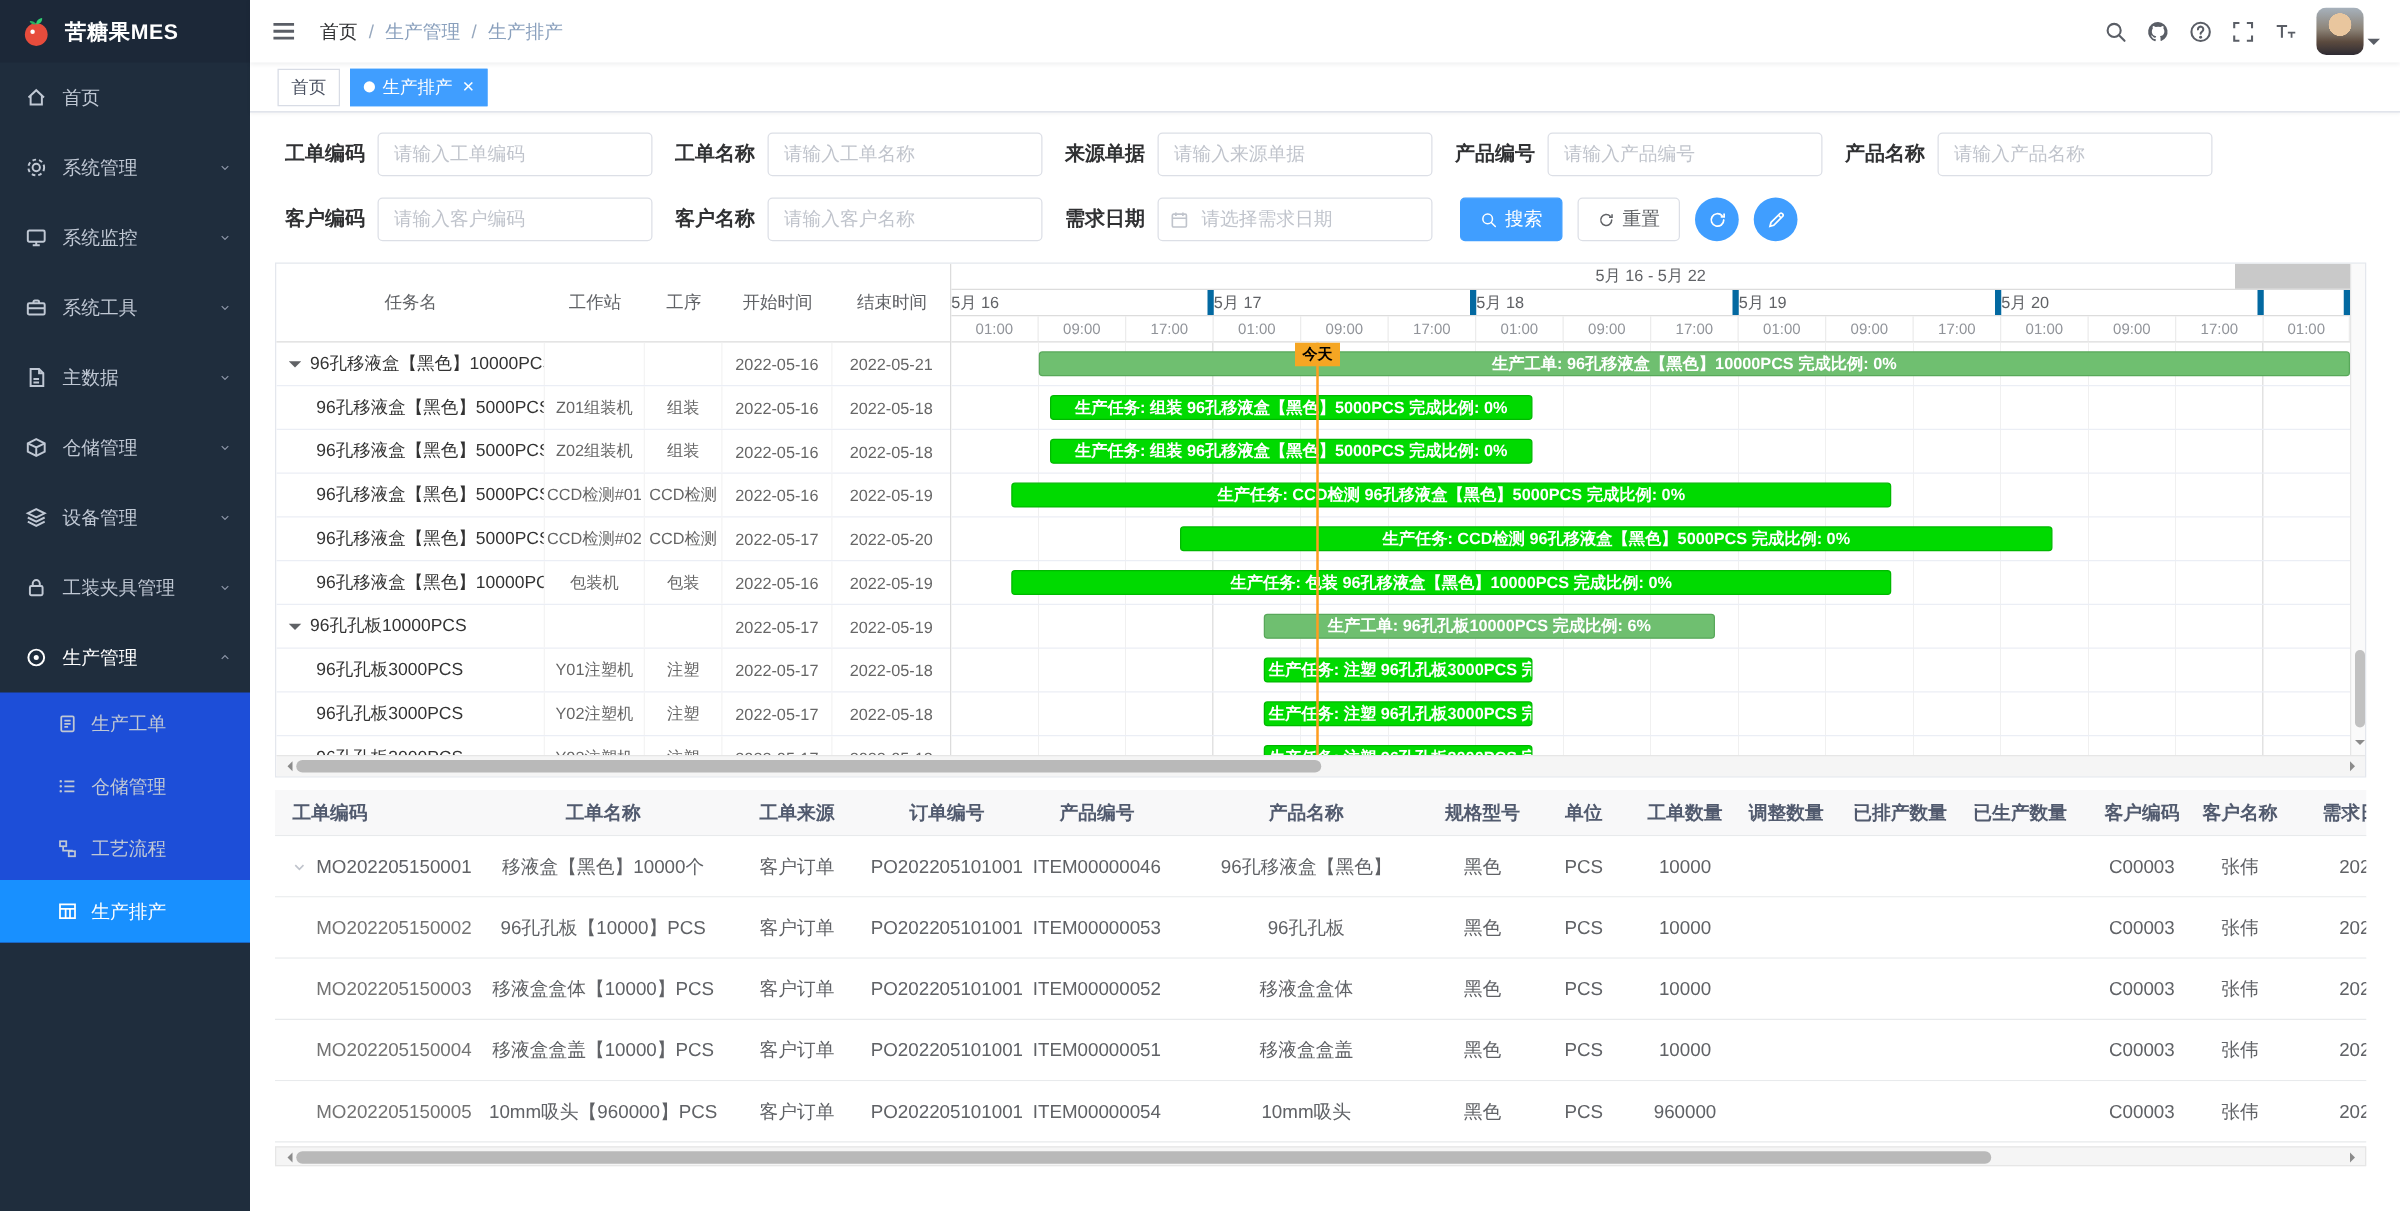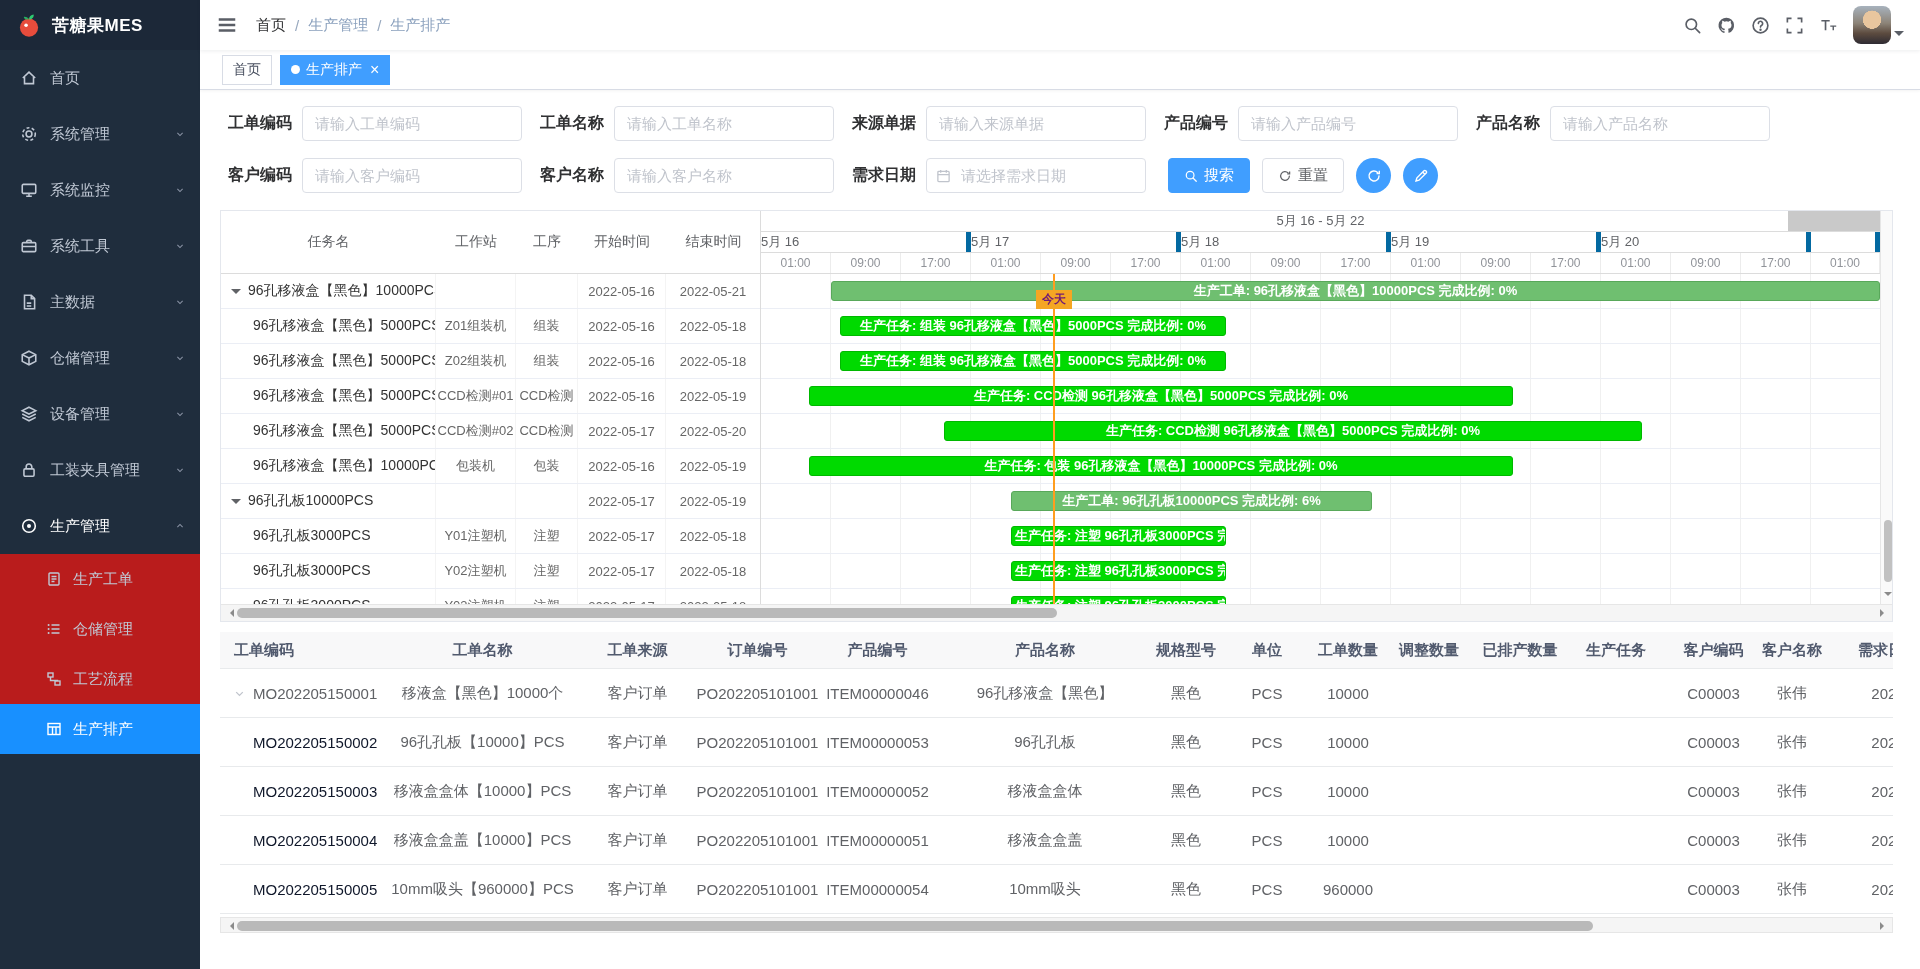--- a/index.html
+++ b/index.html
@@ -10,21 +10,21 @@
 
 .sidebar{width:200px;flex-shrink:0;background:#1f2d3d;display:flex;flex-direction:column}
 .logo{height:50px;display:flex;align-items:center;gap:10px;padding-left:16px;background:#1c2838;cursor:pointer}
 .logo-icon{width:26px;height:26px;display:inline-block}
 .logo-title{color:#fff;font-size:17px;font-weight:700;letter-spacing:.5px}
 .menu{flex:1;overflow:hidden}
 .menu-item{height:56px;display:flex;align-items:center;padding:0 14px 0 20px;color:#c0c8d4;font-size:15px;cursor:pointer}
 .menu-item.open{color:#fff}
 .menu-item .icon{width:18px;height:18px;margin-right:12px;flex-shrink:0}
 .menu-item .chev{margin-left:auto;width:12px;height:12px;color:#8a93a5}
-.submenu{background:#b91c1c}
+.submenu{background:#1d4ed8}
 .submenu-item{height:50px;display:flex;align-items:center;padding-left:46px;color:#c0c8d4;font-size:15px;cursor:pointer}
 .submenu-item .icon{width:16px;height:16px;margin-right:11px;flex-shrink:0}
 .submenu-item.active{background:#1890ff;color:#fff}
 
 .main{flex:1;min-width:0;display:flex;flex-direction:column;background:#fff}
 .navbar{height:50px;display:flex;align-items:center;padding:0 16px;background:#fff;
   box-shadow:0 1px 4px rgba(0,21,41,.08);position:relative;z-index:5}
 .hamburger{width:22px;height:22px;color:#5a5e66;margin-right:18px;cursor:pointer}
 .breadcrumb{display:flex;align-items:center;gap:9px;font-size:15px}
 .breadcrumb .crumb{color:#303133}
@@ -88,42 +88,42 @@
   background-image:repeating-linear-gradient(90deg,rgba(0,0,0,0) 0,rgba(0,0,0,0) 69px,#f0f0f0 69px,#f0f0f0 70px),
   repeating-linear-gradient(90deg,rgba(0,0,0,0) 0,rgba(0,0,0,0) 209px,#e2e2e2 209px,#e2e2e2 210px)}
 .g-row{height:35px;border-bottom:1px solid #ebeef5;position:relative}
 .g-bar{position:absolute;top:7px;height:20px;border-radius:3px;display:flex;align-items:center;justify-content:center;
   font-size:13px;font-weight:700;color:#fff;white-space:nowrap;z-index:2;cursor:pointer}
 .g-bar.order{background:#6fbf70;border:1px solid #58a85a}
 .g-bar.task{background:#00da00;border:1px solid #00b800}
 .g-bar.clip{justify-content:flex-start;overflow:hidden;padding-left:3px}
 .g-bar.linked::after{content:"";position:absolute;left:0;right:0;bottom:-6px;border-bottom:2px dashed #2b7de9}
 .today-line{position:absolute;top:0;bottom:0;left:292px;width:2px;background:#ff9d1f;z-index:3}
-.today-label{position:absolute;top:16px;left:293px;transform:translateX(-50%);background:#f5a623;color:#701a75;
+.today-label{position:absolute;top:0;left:293px;transform:translateX(-50%);background:#f5a623;color:#000000;
   font-size:12px;font-weight:700;padding:1px 6px;z-index:4}
 .v-scroll{width:14px;height:393px;flex-shrink:0;background:#fafafa;border-left:1px solid #e6e6e6;position:relative}
 .v-thumb{position:absolute;left:3px;bottom:22px;width:8px;height:62px;border-radius:4px;background:#c1c1c1}
 .v-arrow{position:absolute;bottom:4px;left:50%;transform:translateX(-50%);width:0;height:0;
   border:4px solid transparent;border-top-color:#8b8b8b}
 .h-scroll{height:17px;background:#f5f5f5;border-top:1px solid #e6e6e6;position:relative}
 .h-arrow{position:absolute;top:0;width:17px;height:16px;display:flex;align-items:center;justify-content:center;cursor:pointer}
 .h-arrow.left{left:0}.h-arrow.right{right:0}
 .h-arrow .tl{width:0;height:0;border:4px solid transparent;border-right-color:#8b8b8b}
 .h-arrow .tr{width:0;height:0;border:4px solid transparent;border-left-color:#8b8b8b}
 .h-thumb{position:absolute;top:3px;height:10px;border-radius:5px;background:#b9b9b9;cursor:grab}
 
 .orders-panel{width:1673px;margin-top:10px}
 .o-header{display:flex;align-items:center;height:37px;background:#f8f8f9;border-bottom:1px solid #e8eaec;overflow:hidden}
 .o-hcell{flex-shrink:0;font-size:15px;font-weight:700;color:#515a6e;text-align:center;white-space:nowrap;overflow:hidden}
 .o-hcell.first{text-align:left;padding-left:14px}
 .o-row{display:flex;align-items:center;height:49px;border-bottom:1px solid #e8eaec;overflow:hidden;background:#fff}
 .o-cell{flex-shrink:0;font-size:15px;color:#606266;text-align:center;white-space:nowrap;overflow:hidden}
 .o-cell.code{display:flex;align-items:center;gap:6px;text-align:left;padding-left:12px}
 .o-caret{width:15px;height:15px;color:#c0c4cc;flex-shrink:0}
-.o-cell .link{color:#0f172a;cursor:pointer}
+.o-cell .link{color:#737373;cursor:pointer}
 .o-scroll{height:16px;background:#f5f5f5;border:1px solid #e6e6e6;position:relative;margin-top:3px}
 .icon{display:inline-block}
 .icon svg,.chev svg,.btn-icon svg,.input-icon svg,.o-caret svg,.hamburger svg,.logo-icon svg{width:100%;height:100%;display:block}
 </style>
 </head>
 <body>
 
 <div class="app">
   <aside class="sidebar">
     <div class="logo">
@@ -636,21 +636,21 @@
             <div class="o-hcell" style="width: 195px;">工单名称</div>
             <div class="o-hcell" style="width: 115px;">工单来源</div>
             <div class="o-hcell" style="width: 125px;">订单编号</div>
             <div class="o-hcell" style="width: 115px;">产品编号</div>
             <div class="o-hcell" style="width: 220px;">产品名称</div>
             <div class="o-hcell" style="width: 62px;">规格型号</div>
             <div class="o-hcell" style="width: 100px;">单位</div>
             <div class="o-hcell" style="width: 62px;">工单数量</div>
             <div class="o-hcell" style="width: 100px;">调整数量</div>
             <div class="o-hcell" style="width: 82px;">已排产数量</div>
-            <div class="o-hcell" style="width: 110px;">生产任务</div>
+            <div class="o-hcell" style="width: 110px;">已生产数量</div>
             <div class="o-hcell" style="width: 85px;">客户编码</div>
             <div class="o-hcell" style="width: 72px;">客户名称</div>
             <div class="o-hcell" style="width: 120px;">需求日期</div>
           </div>
         <div id="oRows">
             <div class="o-row">
               <div class="o-cell code" style="width: 165px;">
                 <span class="o-caret">
                   <svg viewBox="0 0 16 16" fill="none" stroke="currentColor" stroke-width="1.4">
                     <path d="M4.5 6.5 8 10l3.5-3.5"></path>

